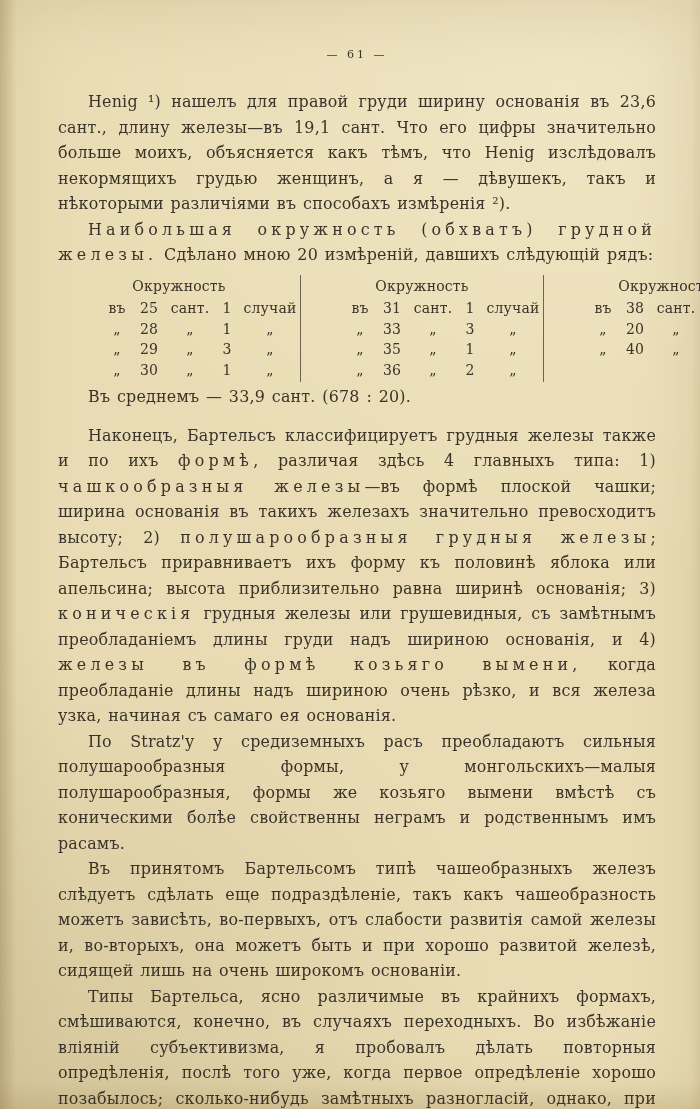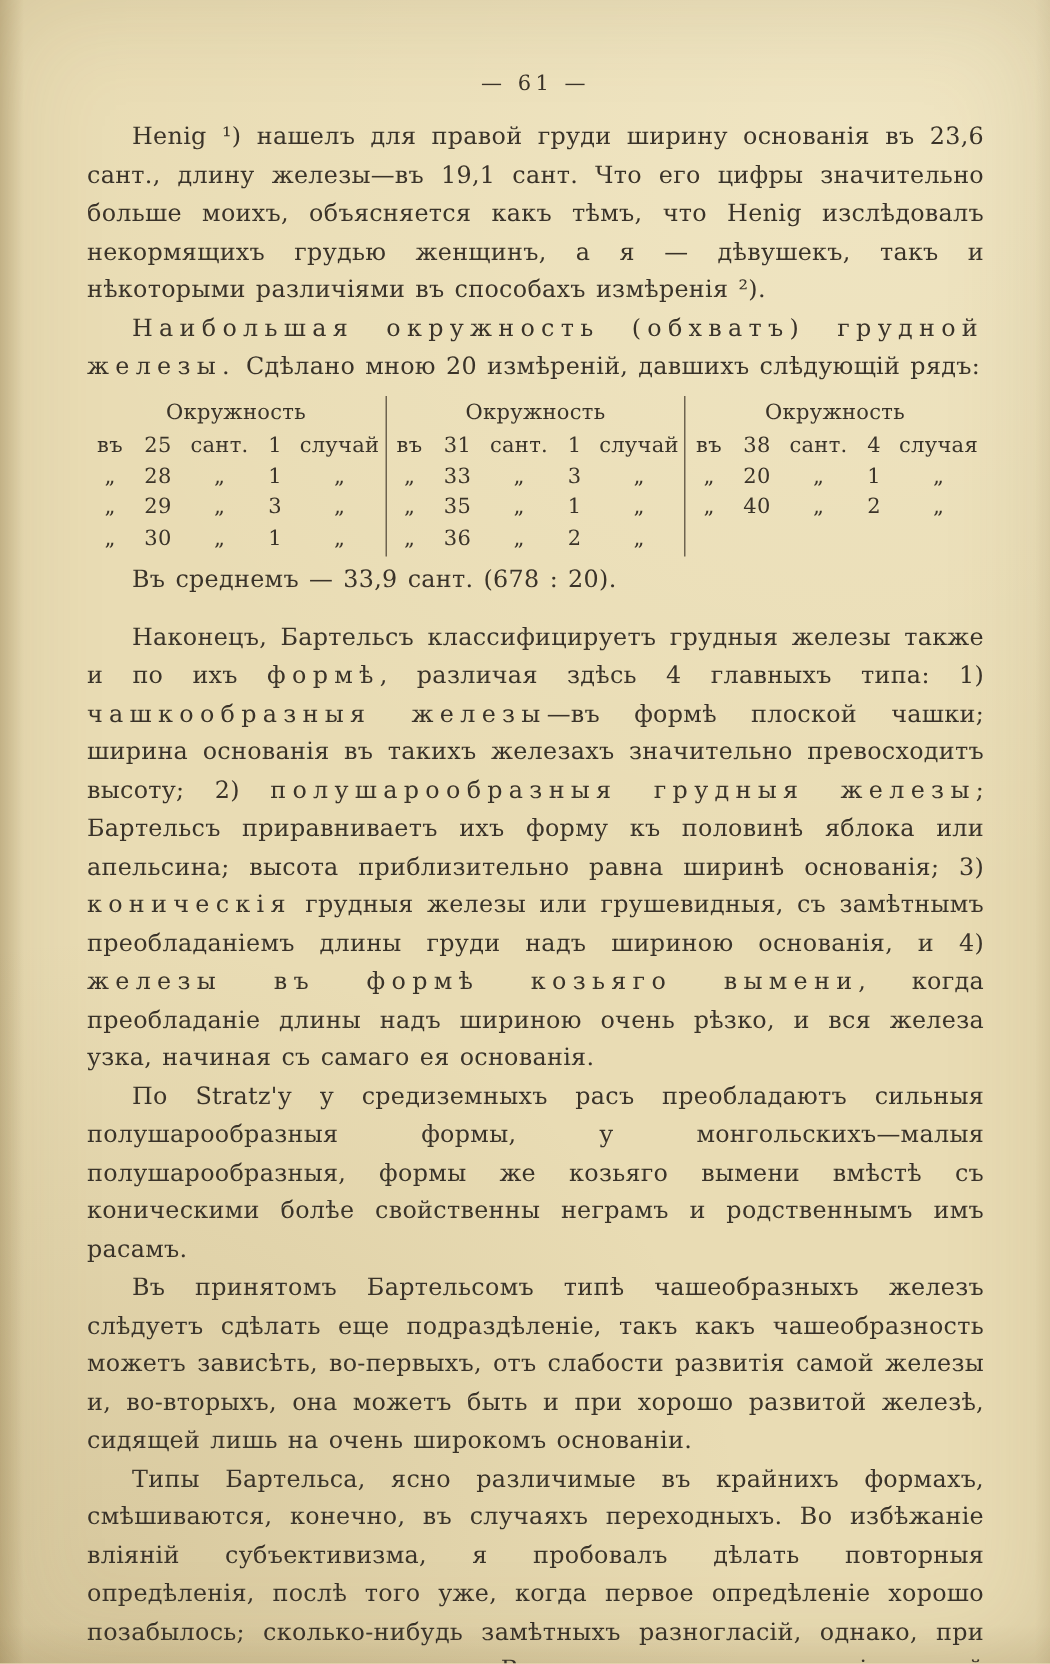--- a/index.html
+++ b/index.html
@@ -16,35 +16,35 @@
       radial-gradient(circle at 10% 95%, rgba(140,115,62,.18), rgba(140,115,62,0) 35%),
       linear-gradient(90deg, rgba(130,106,58,.30), rgba(130,106,58,0) 16px),
       linear-gradient(270deg, rgba(130,106,58,.10), rgba(130,106,58,0) 10px),
       linear-gradient(0deg, rgba(130,106,58,.12), rgba(130,106,58,0) 26px);
     box-shadow:inset 0 0 70px rgba(120,98,52,.18);
     box-sizing:border-box;
     padding:48px 44px 0 58px;
     color:#3a3329;
   }
   .page-number{
-    text-align:center;font-size:14px;letter-spacing:3px;
-    margin-bottom:14px;
+    text-align:center;font-size:11px;letter-spacing:3px;
+    margin-bottom:28px;
   }
   .content{font-size:15.9px;line-height:25.5px;text-align:justify;word-spacing:1.5px;letter-spacing:.2px;}
   p.para{margin:0;text-indent:30px;}
   .sp{letter-spacing:4.2px;}
   .mtable{
     display:flex;margin:7px 0 2px 0;font-size:14px;line-height:20.5px;
   }
   .tcol{flex:1;padding:1px 0 2px 0;}
   .tcol.mid{border-left:1px solid #6e6450;border-right:1px solid #6e6450;}
   .thead{text-align:center;margin-bottom:2px;}
   .trow{display:flex;justify-content:center;}
   .tc{display:inline-block;text-align:center;}
-  .tc0{width:30px;}
+  .tc0{width:30px;margin-left:44px;}
   .tc1{width:34px;}
   .tc2{width:48px;}
   .tc3{width:26px;}
   .tc4{width:60px;}
   .mean-line{margin:3px 0 0 10px;text-align:left;text-indent:0;}
   .gap{height:13px;}
 </style>
 </head>
 <body>
 

